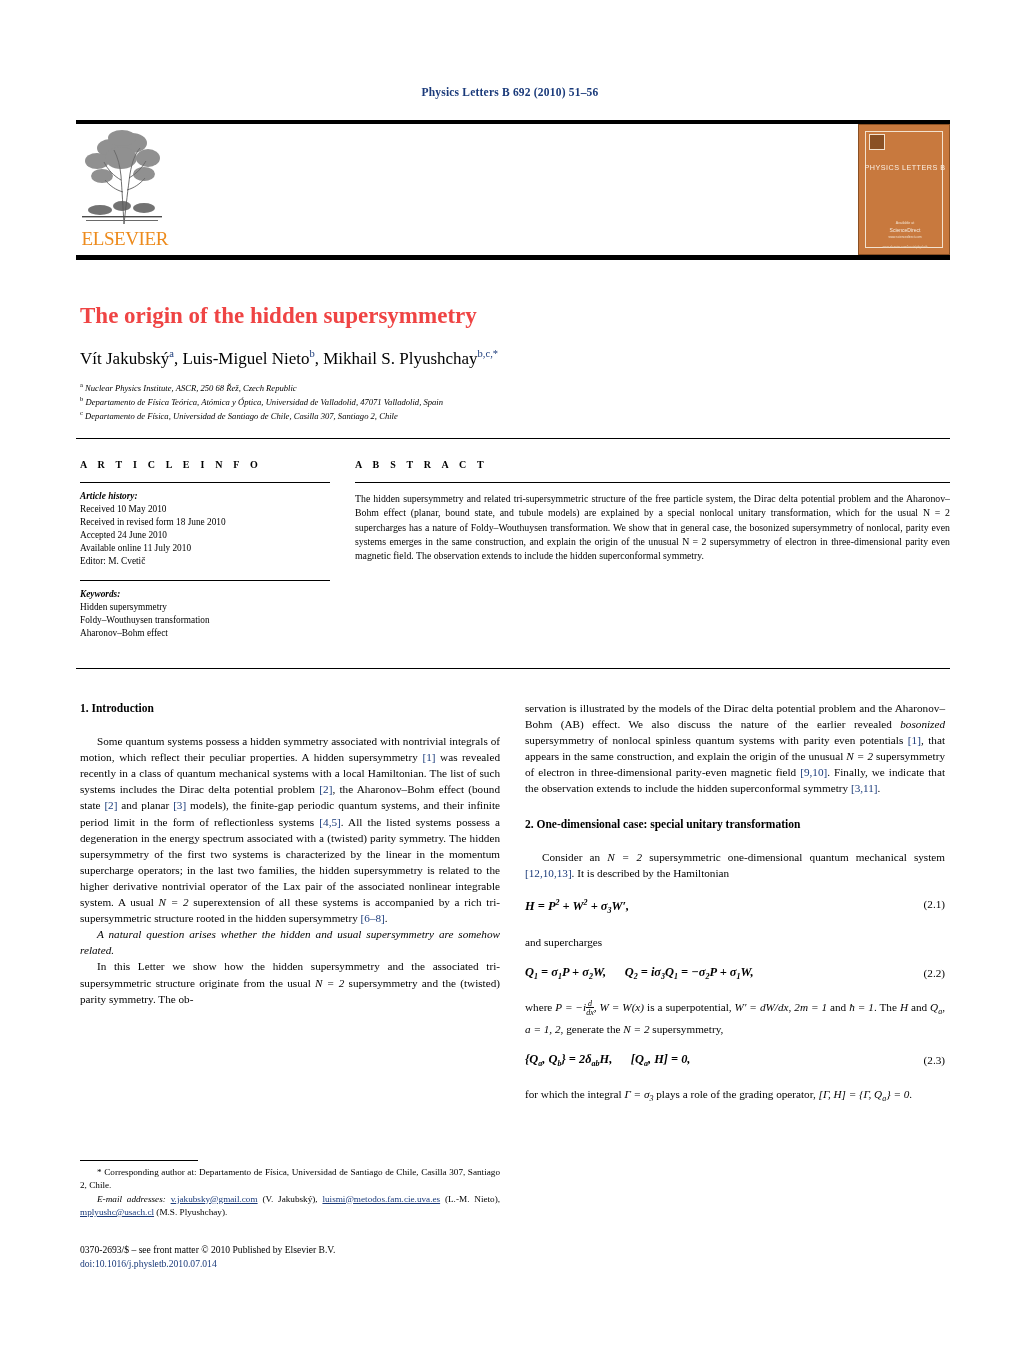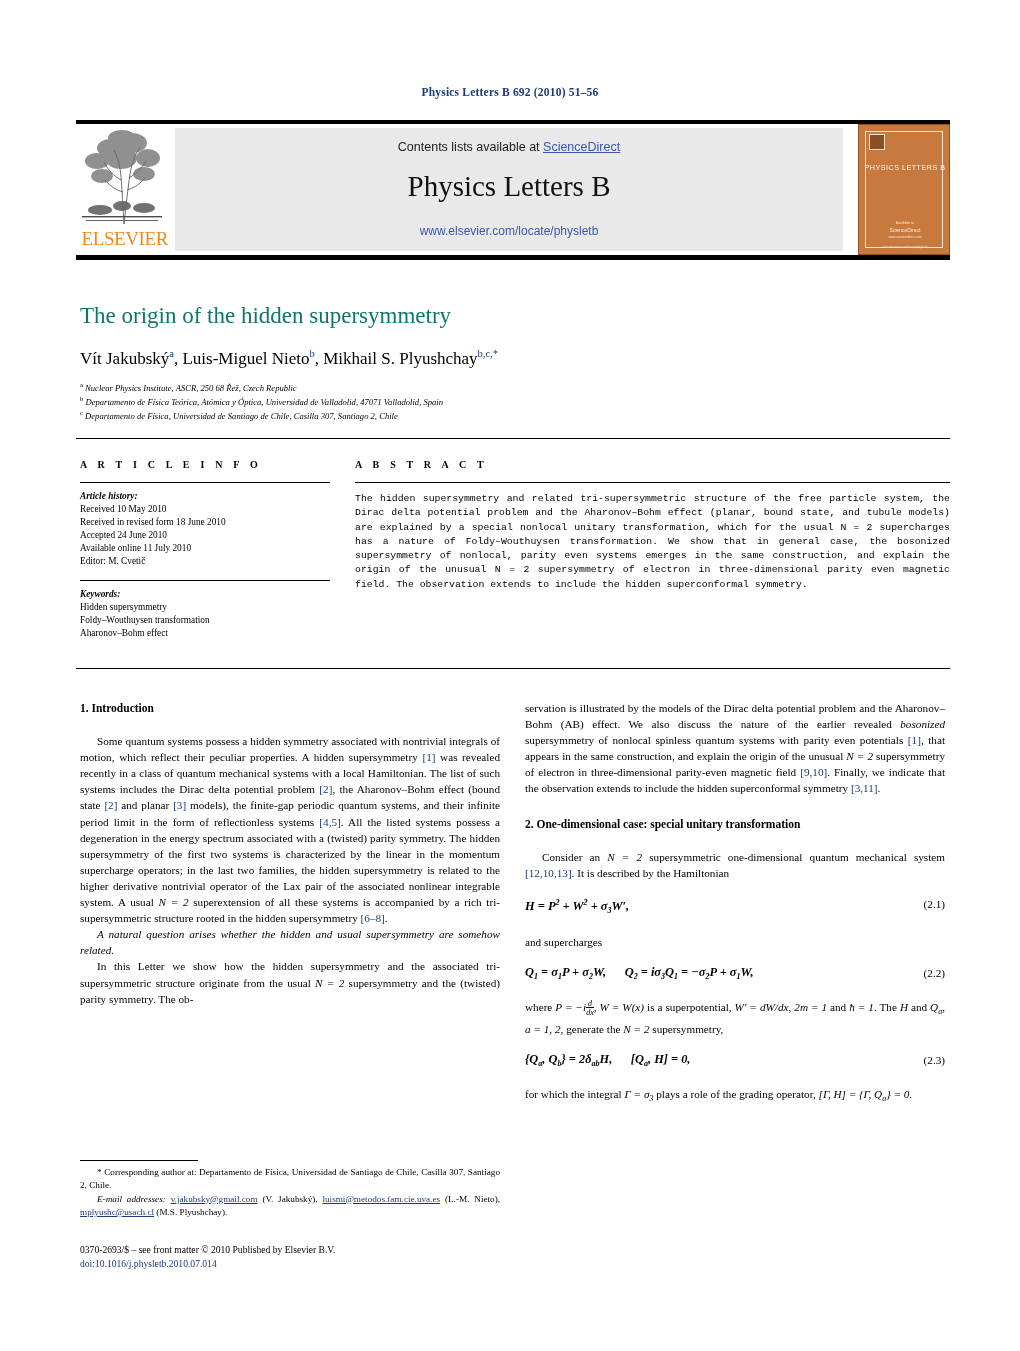--- a/index.html
+++ b/index.html
@@ -96,21 +96,21 @@
     font-family: "Liberation Sans", sans-serif; font-size: 3.2px; color: #f3e2cf;
   }
   .cover-foot4 {
     position: absolute; left: 0; top: 120px; width: 92px; text-align: center;
     font-family: "Liberation Sans", sans-serif; font-size: 3px; color: #e8d2ba;
   }
 
   
   .art-title {
     position: absolute; left: 80px; top: 303px; width: 800px;
-    font-family: "Liberation Serif", serif; font-size: 23px; color: #0f766e;
+    font-family: "Liberation Serif", serif; font-size: 23px; color: #ef4444; font-weight: bold;
   }
   .authors {
     position: absolute; left: 80px; top: 348px; width: 820px;
     font-family: "Liberation Serif", serif; font-size: 17px; color: #000;
   }
   .authors sup { color: #1a3a7a; font-size: 10.5px; }
   .affil {
     position: absolute; left: 80px; width: 820px;
     font-family: "Liberation Serif", serif; font-style: italic;
     font-size: 8.6px; color: #000;
@@ -131,21 +131,21 @@
   }
   .info-rule { width: 250px; height: 1px; background: #000; margin: 12px 0 7px 0; }
   .info-ital { font-style: italic; font-size: 9.2px; font-weight: bold; }
   .info-line { font-size: 9.3px; line-height: 12.9px; }
   .kw-rule { width: 250px; height: 1px; background: #000; margin: 13px 0 7px 0; }
 
   
   .abs-col { position: absolute; left: 355px; top: 459px; width: 595px; }
   .abs-rule { width: 595px; height: 1px; background: #000; margin: 12px 0 9px 0; }
   .abs-body {
-    font-family: Liberation Mono, monospace; font-size: 9.8px;
+    font-family: Liberation Serif, serif; font-size: 9.8px;
     line-height: 14.3px; text-align: justify; color: #000;
   }
   .abs-copy { margin-top: 10px; text-align: right; font-size: 9.8px; }
 
   
   .col { position: absolute; top: 700px; width: 420px;
          font-family: "Liberation Serif", serif; font-size: 11.2px;
          line-height: 16.1px; text-align: justify; color: #000; }
   .col-left { left: 80px; }
   .col-right { left: 525px; }
@@ -218,27 +218,20 @@
             <ellipse cx="20" cy="82" rx="12" ry="5"></ellipse>
             <ellipse cx="64" cy="80" rx="11" ry="5"></ellipse>
           </g>
           <rect x="2" y="88" width="80" height="1.4" fill="#4a4a4a"></rect>
           <rect x="6" y="92" width="72" height="1" fill="#6a6a6a"></rect>
         </svg>
       </div>
       <div class="elsevier-word">ELSEVIER</div>
     </div>
 
-    <div class="sd-panel">
-      <div class="sd-contents">
-        <span>Contents lists available at </span><a class="sd-link" href="#">ScienceDirect</a>
-      </div>
-      <div class="journal-title">Physics Letters B</div>
-      <div class="journal-url">www.elsevier.com/locate/physletb</div>
-    </div>
 
     <div class="cover-thumb">
       <div class="cover-inner"></div>
       <div class="cover-badge"></div>
       <div class="cover-title">PHYSICS LETTERS B</div>
       <div class="cover-foot1">Available at</div>
       <div class="cover-foot2">ScienceDirect</div>
       <div class="cover-foot3">www.sciencedirect.com</div>
       <div class="cover-foot4">www.elsevier.com/locate/physletb</div>
     </div>

